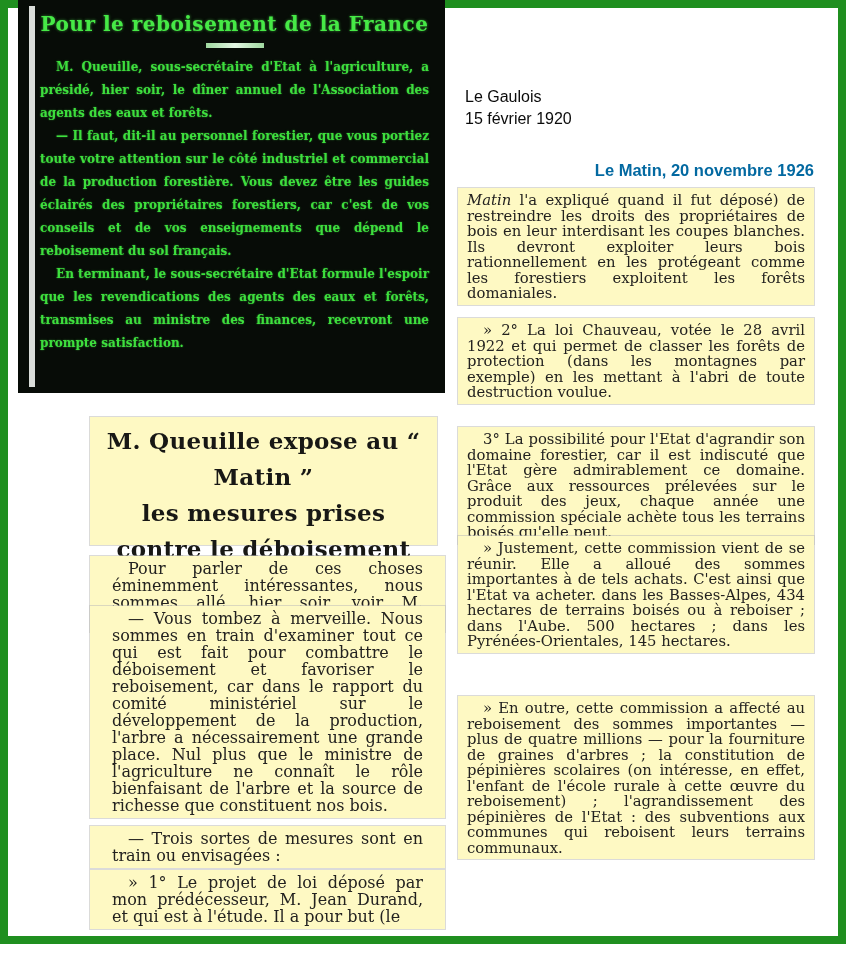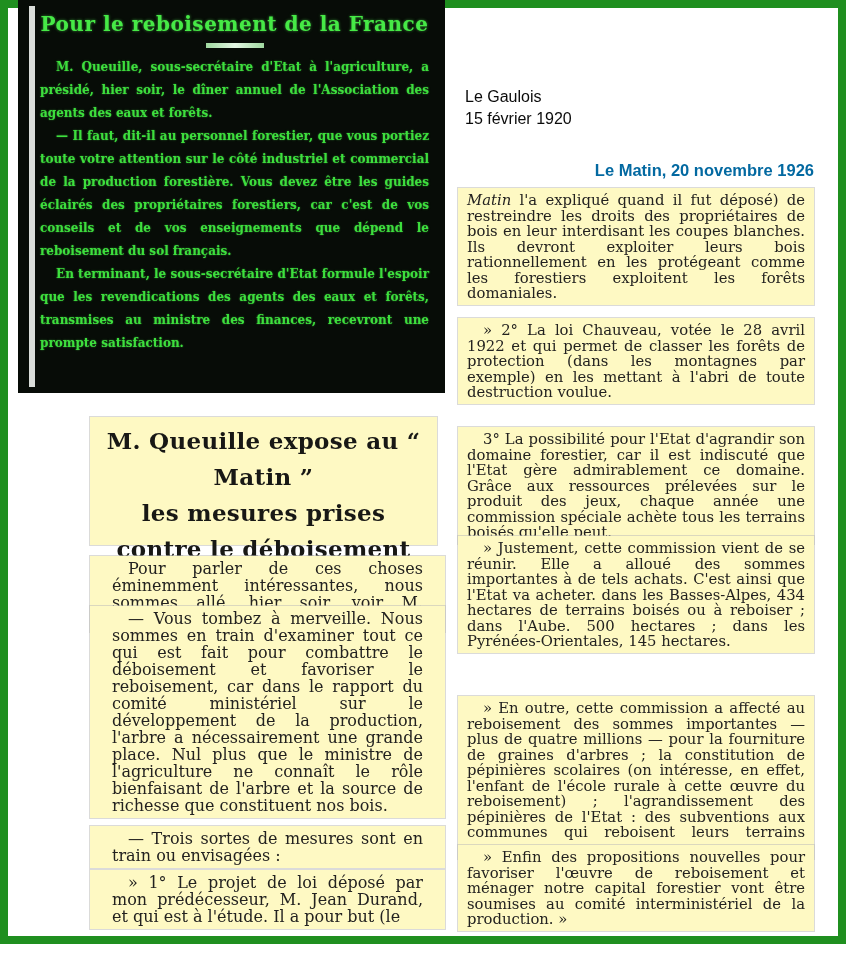--- a/index.html
+++ b/index.html
@@ -131,17 +131,14 @@
   </div>
   <div class="np rightc indent" style="top:403px;margin-top:24px;">
     <p>3° La possibilité pour l'Etat d'agrandir son domaine forestier, car il est indiscuté que l'Etat gère admirablement ce domaine. Grâce aux ressources prélevées sur le produit des jeux, chaque année une commission spéciale achète tous les terrains boisés qu'elle peut.</p>
   </div>
   <div class="np rightc indent" style="top:536px;">
     <p>» Justement, cette commission vient de se réunir. Elle a alloué des sommes importantes à de tels achats. C'est ainsi que l'Etat va acheter. dans les Basses-Alpes, 434 hectares de terrains boisés ou à reboiser ; dans l'Aube. 500 hectares ; dans les Pyrénées-Orientales, 145 hectares.</p>
   </div>
   <div class="np rightc indent" style="top:696px;">
     <p>» En outre, cette commission a affecté au reboisement des sommes importantes — plus de quatre millions — pour la fourniture de graines d'arbres ; la constitution de pépinières scolaires (on intéresse, en effet, l'enfant de l'école rurale à cette œuvre du reboisement) ; l'agrandissement des pépinières de l'Etat : des subventions aux communes qui reboisent leurs terrains communaux.</p>
   </div>
-  <div class="np rightc indent" style="top:845px;">
-    <p>» Enfin des propositions nouvelles pour favoriser l'œuvre de reboisement et ménager notre capital forestier vont être soumises au comité interministériel de la production. »</p>
-  </div>
 
 </div>
 
 </body></html>

